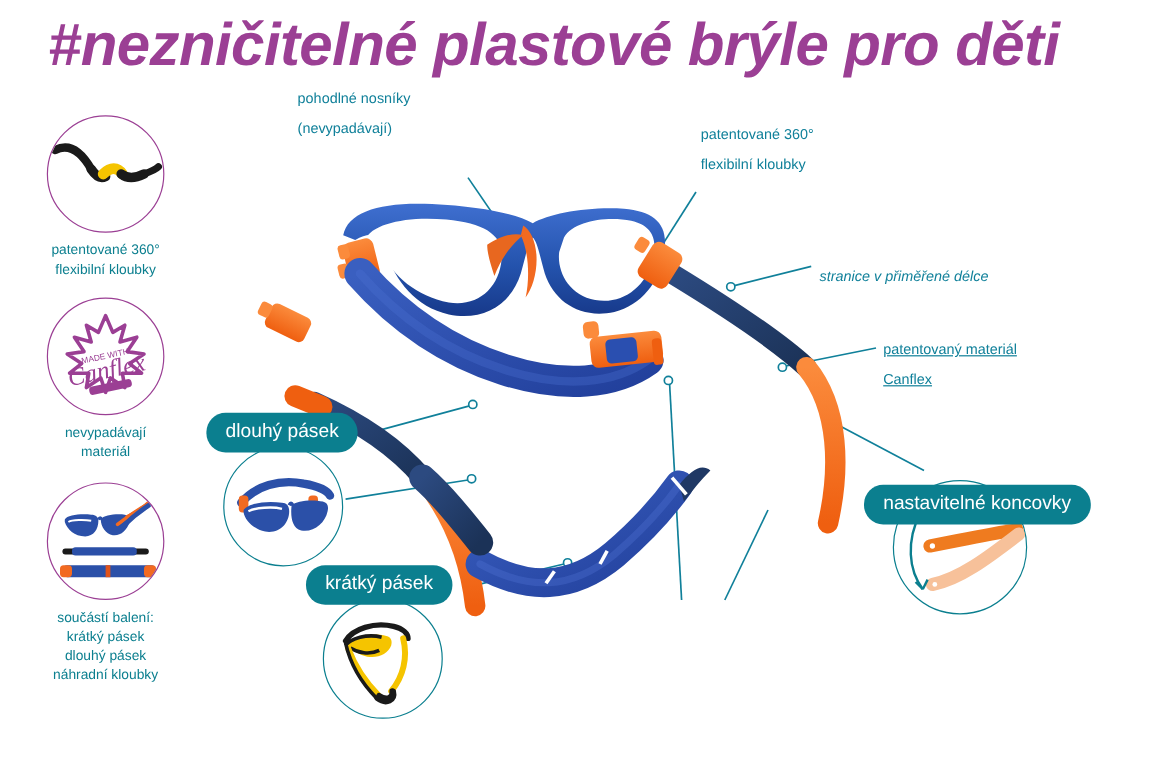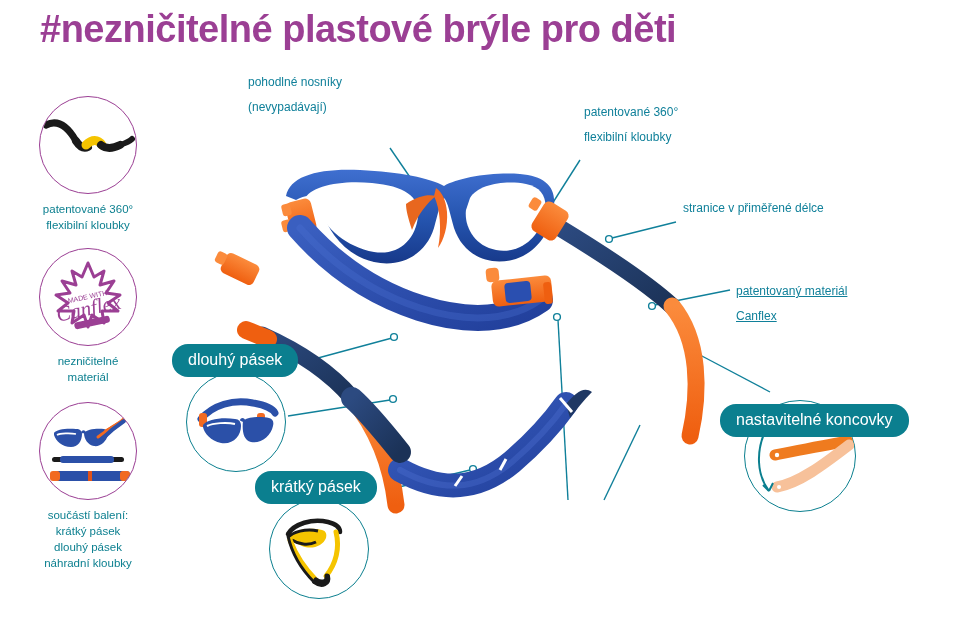--- a/index.html
+++ b/index.html
@@ -8,24 +8,25 @@
     background:#ffffff;
     font-family:"Liberation Sans", sans-serif;
     overflow:hidden;
     position:relative;
   }
   #stage{position:relative;width:960px;height:640px;}
 
   
   .title{
     position:absolute;left:40px;top:8px;
-    font-size:38px;font-weight:bold;
+    font-size:50px;font-weight:bold;
     color:#9b3f94;
     letter-spacing:-0.5px;
     white-space:nowrap;
+    font-style:italic;
   }
 
   
   .feature{position:absolute;width:160px;text-align:center;}
   .feature .circle{
     width:96px;height:96px;border-radius:50%;
     border:1.5px solid #9b3f94;
     margin:0 auto;
     position:relative;
     overflow:hidden;
@@ -43,21 +44,21 @@
   
   .ann{
     position:absolute;
     color:#10809a;
     font-size:12px;
     line-height:25px;
     white-space:nowrap;
   }
   #ann-nosniky{left:248px;top:70px;}
   #ann-kloubky{left:584px;top:100px;}
-  #ann-stranice{left:683px;top:196px;}
+  #ann-stranice{left:683px;top:218px;font-style:italic;}
   #ann-material{left:736px;top:279px;text-decoration:underline;}
   #ann-pasky{left:525px;top:507px;}
 
   
   .badge{
     position:absolute;
     background:#0b7f8f;
     color:#ffffff;
     font-size:16px;
     line-height:1;
@@ -230,21 +231,21 @@
   <div class="feature" id="feature-canflex">
     <div class="circle">
       <svg viewBox="0 0 96 96" width="96" height="96">
         <path d="M48,14 L54,28 L64,22 L60,36 L74,32 L66,44 L80,46 L68,54 L78,62 L62,62 L64,74 L52,66 L48,78 L44,66 L32,74 L34,62 L18,62 L28,54 L16,46 L30,44 L22,32 L36,36 L32,22 L42,28 Z" fill="none" stroke="#9b3f94" stroke-width="3" stroke-linejoin="round"></path>
         <text x="48" y="50" font-family="Liberation Sans, sans-serif" font-size="7" fill="#9b3f94" text-anchor="middle" transform="rotate(-12 48 50)">MADE WITH</text>
         <text x="50" y="66" font-family="Liberation Serif, serif" font-size="21" font-style="italic" fill="#9b3f94" text-anchor="middle" transform="rotate(-12 50 66)">Canflex</text>
         <rect x="34" y="70" width="36" height="7" rx="3" fill="#9b3f94" transform="rotate(-12 52 73)"></rect>
       </svg>
     </div>
     <div class="cap">
-      <div>nezničitelné</div>
+      <div>nevypadávají</div>
       <div>materiál</div>
     </div>
   </div>
 
   <div class="feature" id="feature-package">
     <div class="circle">
       <svg viewBox="0 0 96 96" width="96" height="96">
 
         <path d="M14,30 C16,26 28,25 36,26 C40,26 42,28 42,31 C42,38 38,44 31,44 C22,44 16,38 14,32 Z" fill="#2b50a8"></path>
         <path d="M44,30 C46,26 58,25 64,26 C68,27 69,29 68,32 C66,39 60,44 54,43 C48,42 44,36 44,30 Z" fill="#2b50a8"></path>

